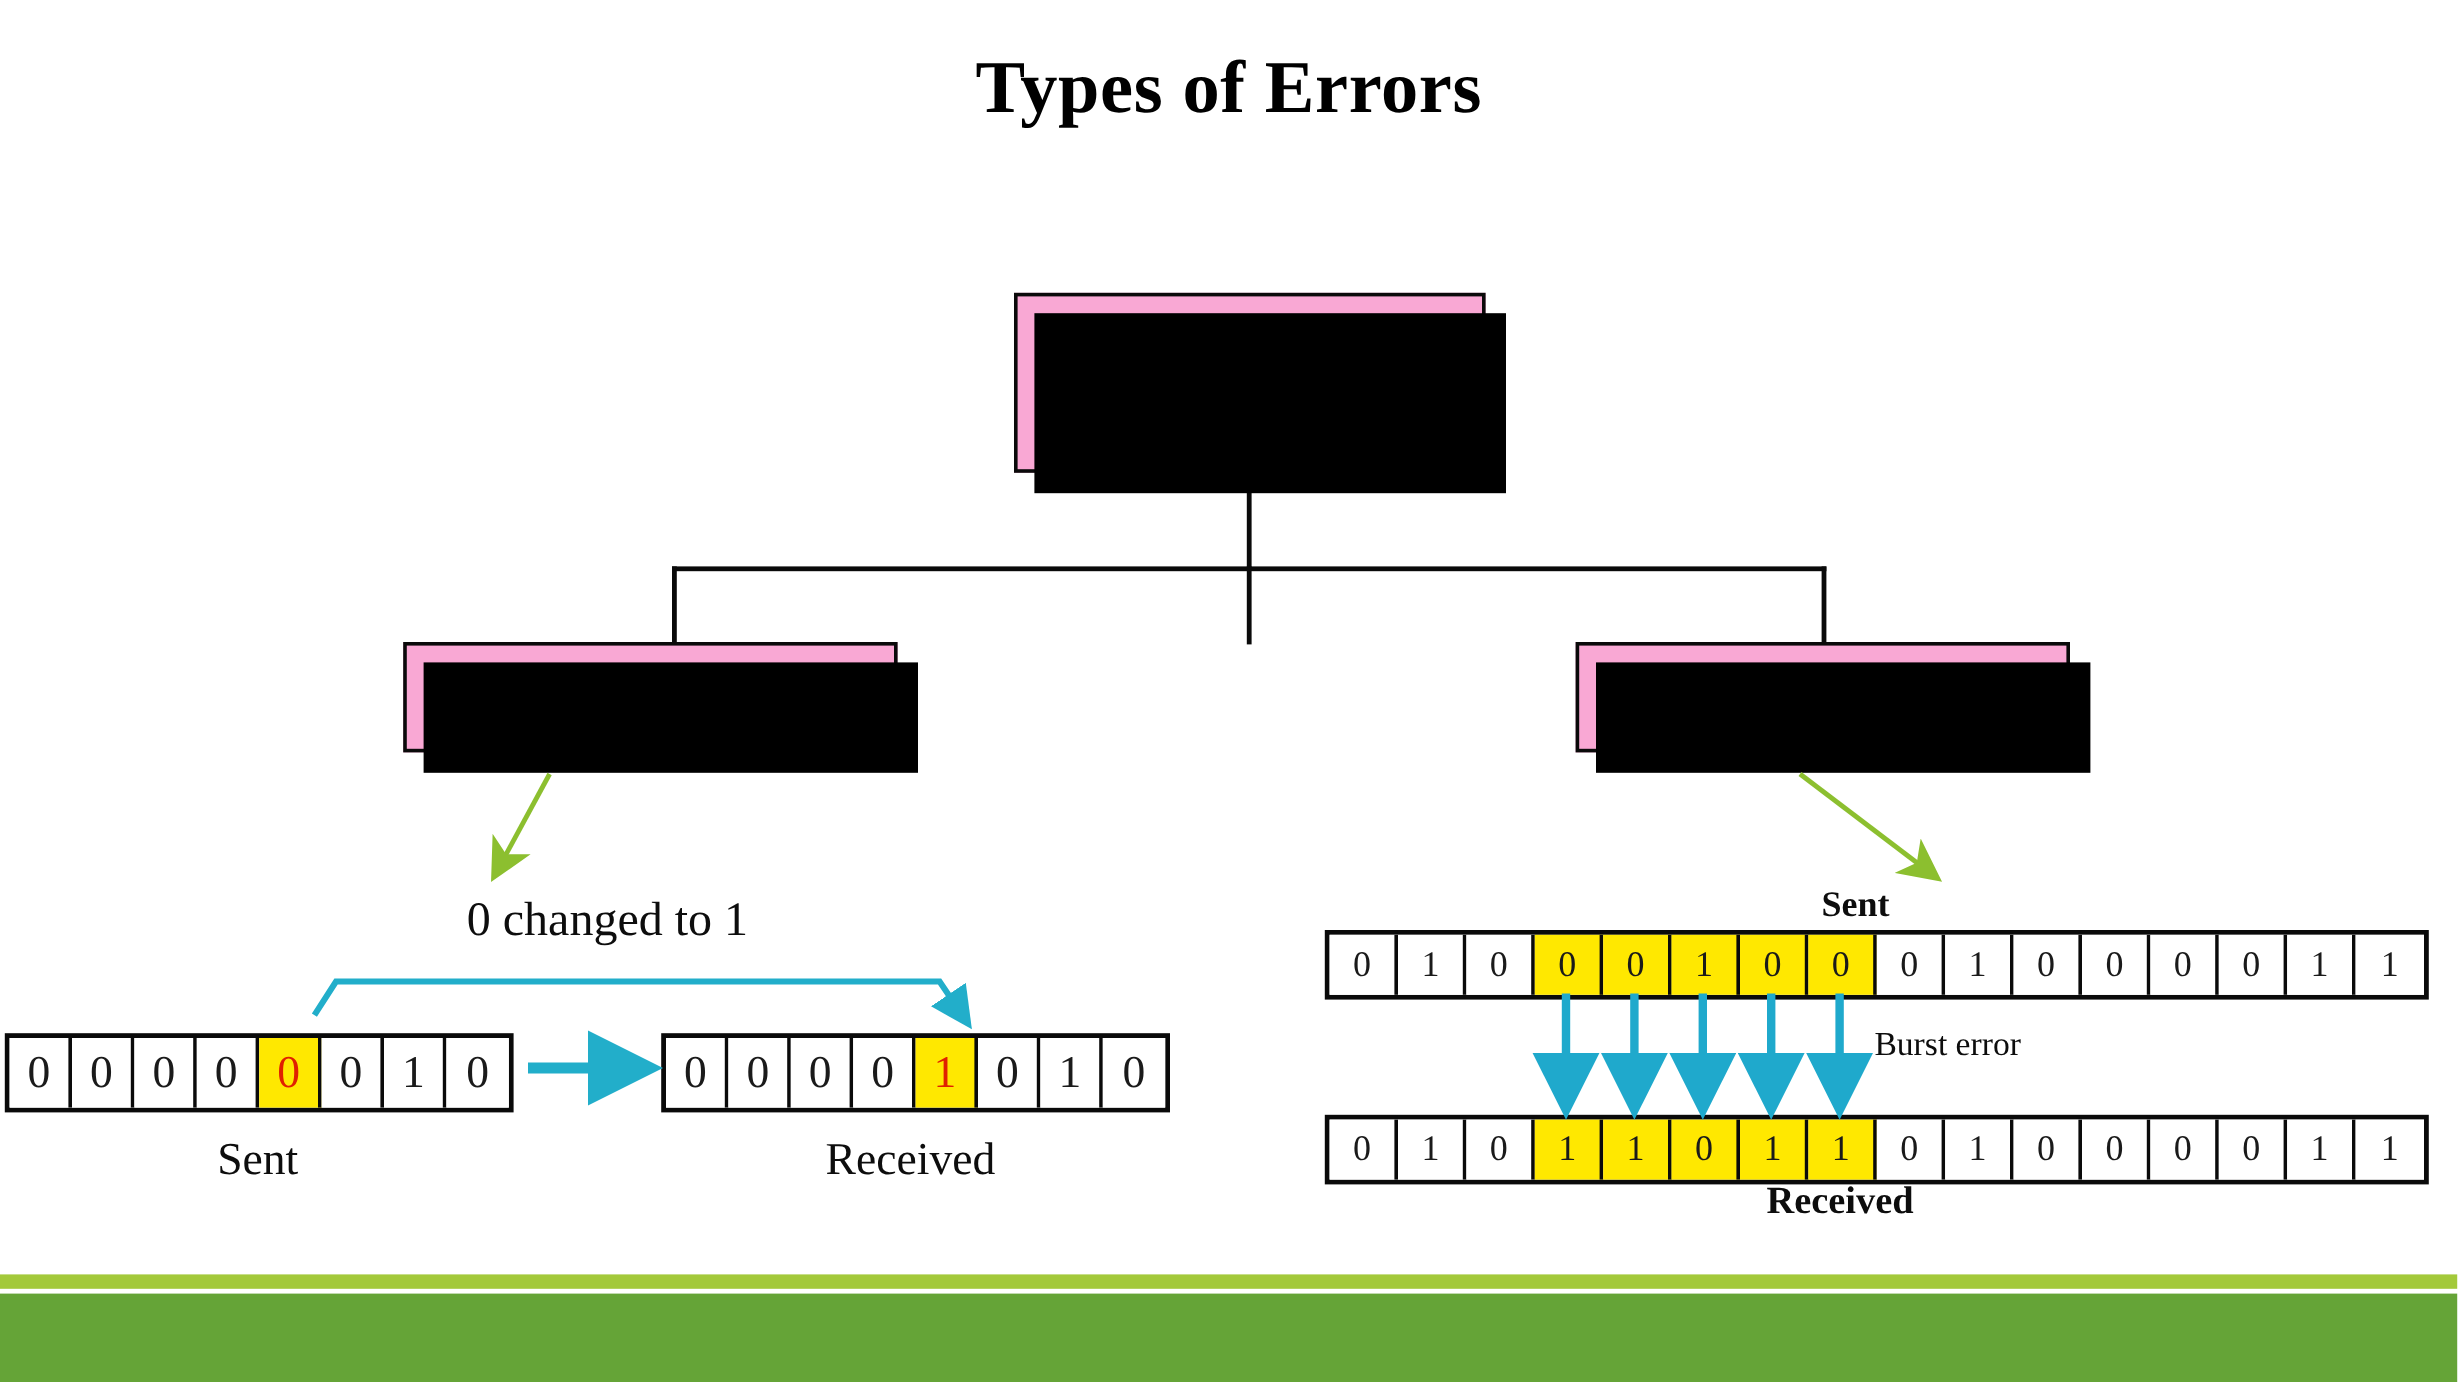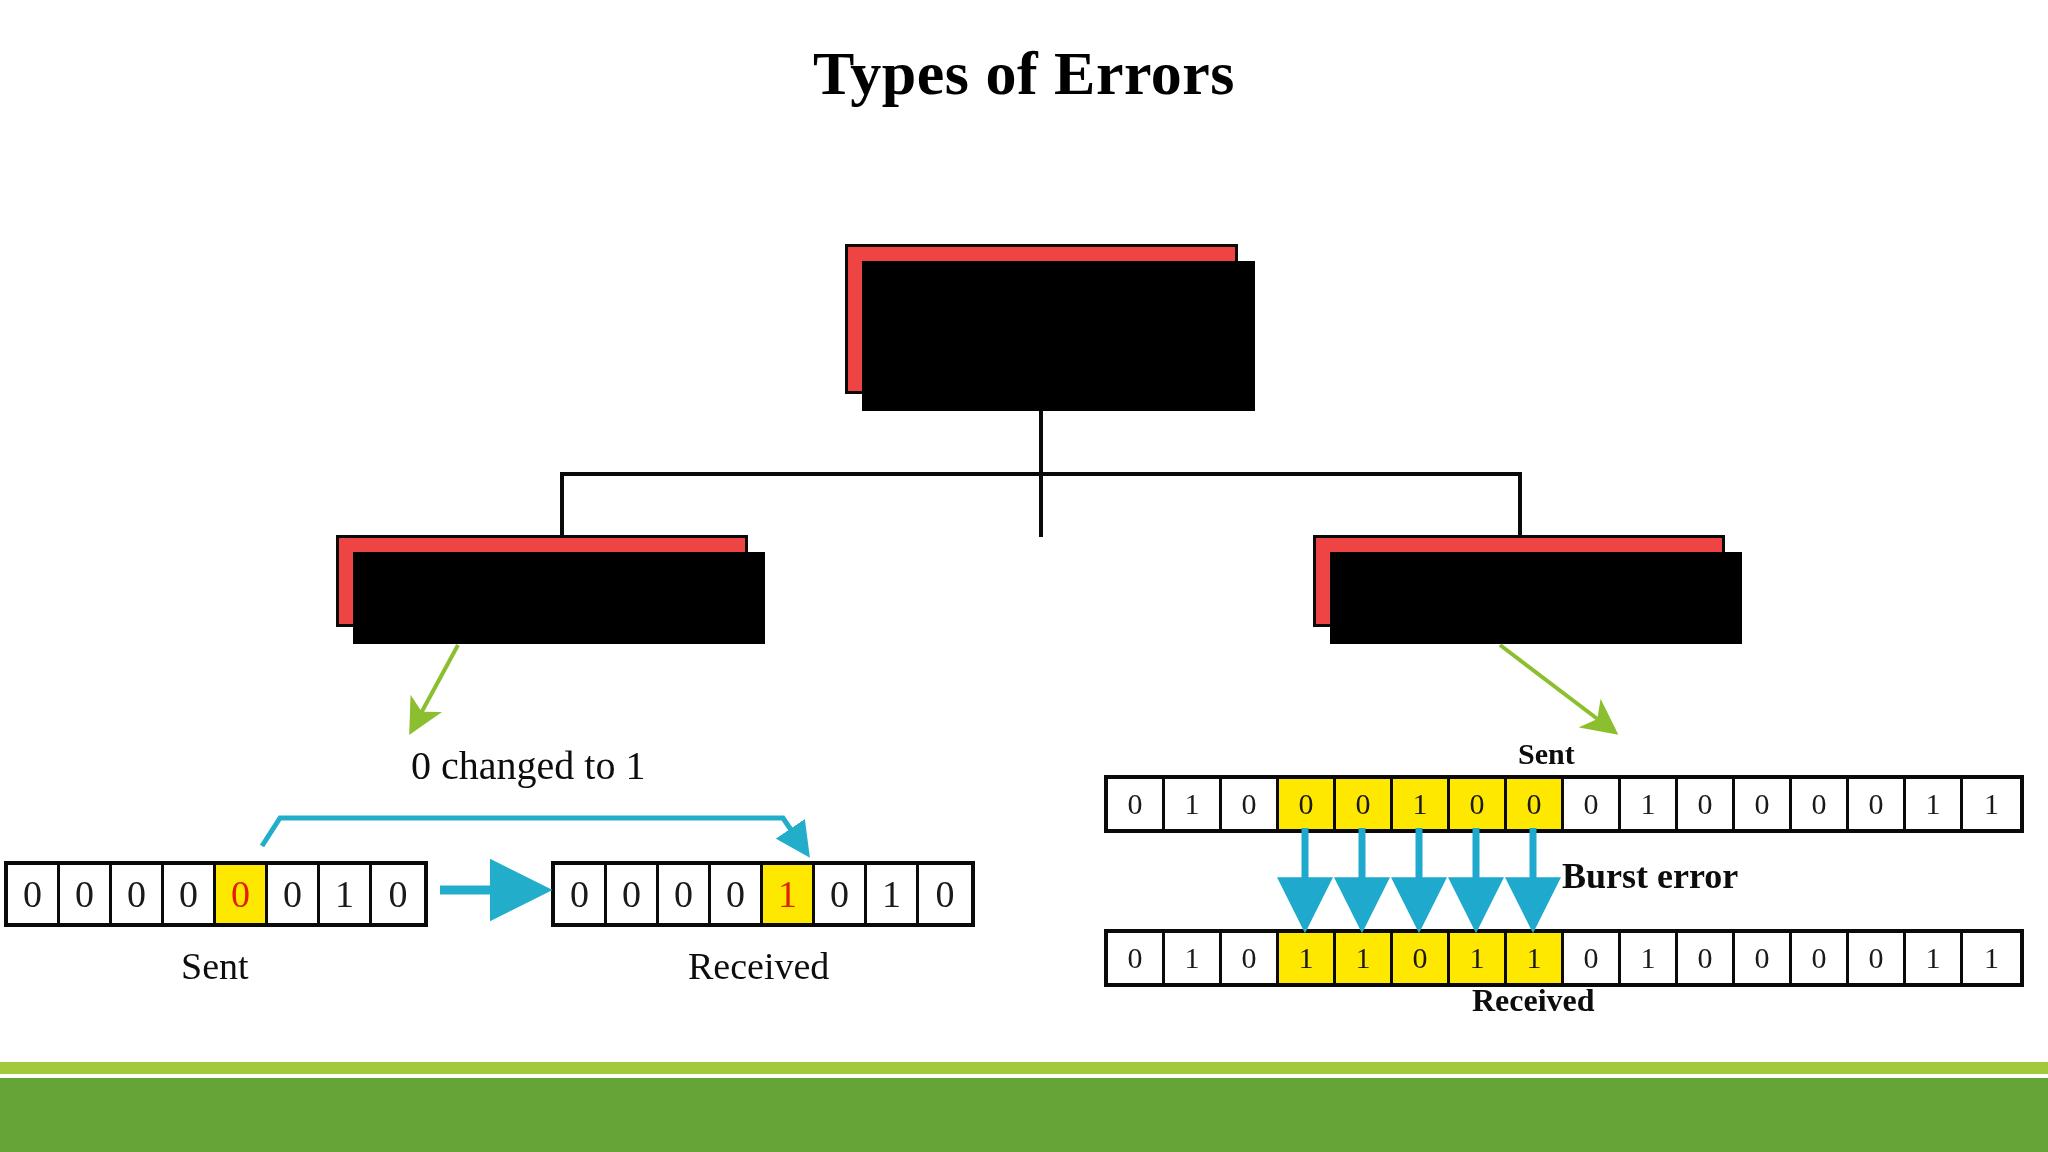--- a/index.html
+++ b/index.html
@@ -30,21 +30,21 @@
     font-size: 62px;
     letter-spacing: 0.5px;
     color: #000000;
     line-height: 1;
   }
 
   
   .tree-box {
     position: absolute;
     box-sizing: border-box;
-    background: #ef4444;
+    background: #f9a8d4;
     border: 3px solid #0a0a0a;
     display: flex;
     align-items: center;
     justify-content: center;
     font-family: "Liberation Serif", "DejaVu Serif", serif;
     font-size: 54px;
     color: #000000;
     z-index: 3;
   }
   .tree-box .shadow {
@@ -133,23 +133,23 @@
   
   .caption {
     position: absolute;
     font-family: "Liberation Serif", "DejaVu Serif", serif;
     color: #0d0d0d;
     white-space: nowrap;
     z-index: 6;
   }
   #cap-sent      { left: 181px;  top: 944px; font-size: 38px; }
   #cap-received  { left: 688px;  top: 944px; font-size: 38px; }
-  #cap-changed   { left: 411px;  top: 742px; font-size: 40px; }
+  #cap-changed   { left: 389px;  top: 742px; font-size: 40px; }
   #cap-burst-sent{ left: 1518px; top: 737px; font-size: 30px; font-weight: bold; }
-  #cap-burst-err { left: 1562px; top: 855px; font-size: 36px; font-weight: bold; }
+  #cap-burst-err { left: 1562px; top: 855px; font-size: 28px; font-weight: normal; }
   #cap-burst-recv{ left: 1472px; top: 982px; font-size: 32px; font-weight: bold; }
 
   
   #bar-light {
     position: absolute;
     left: 0; bottom: 78px;
     width: 2048px; height: 12px;
     background: #A3C93A;
     z-index: 8;
   }

